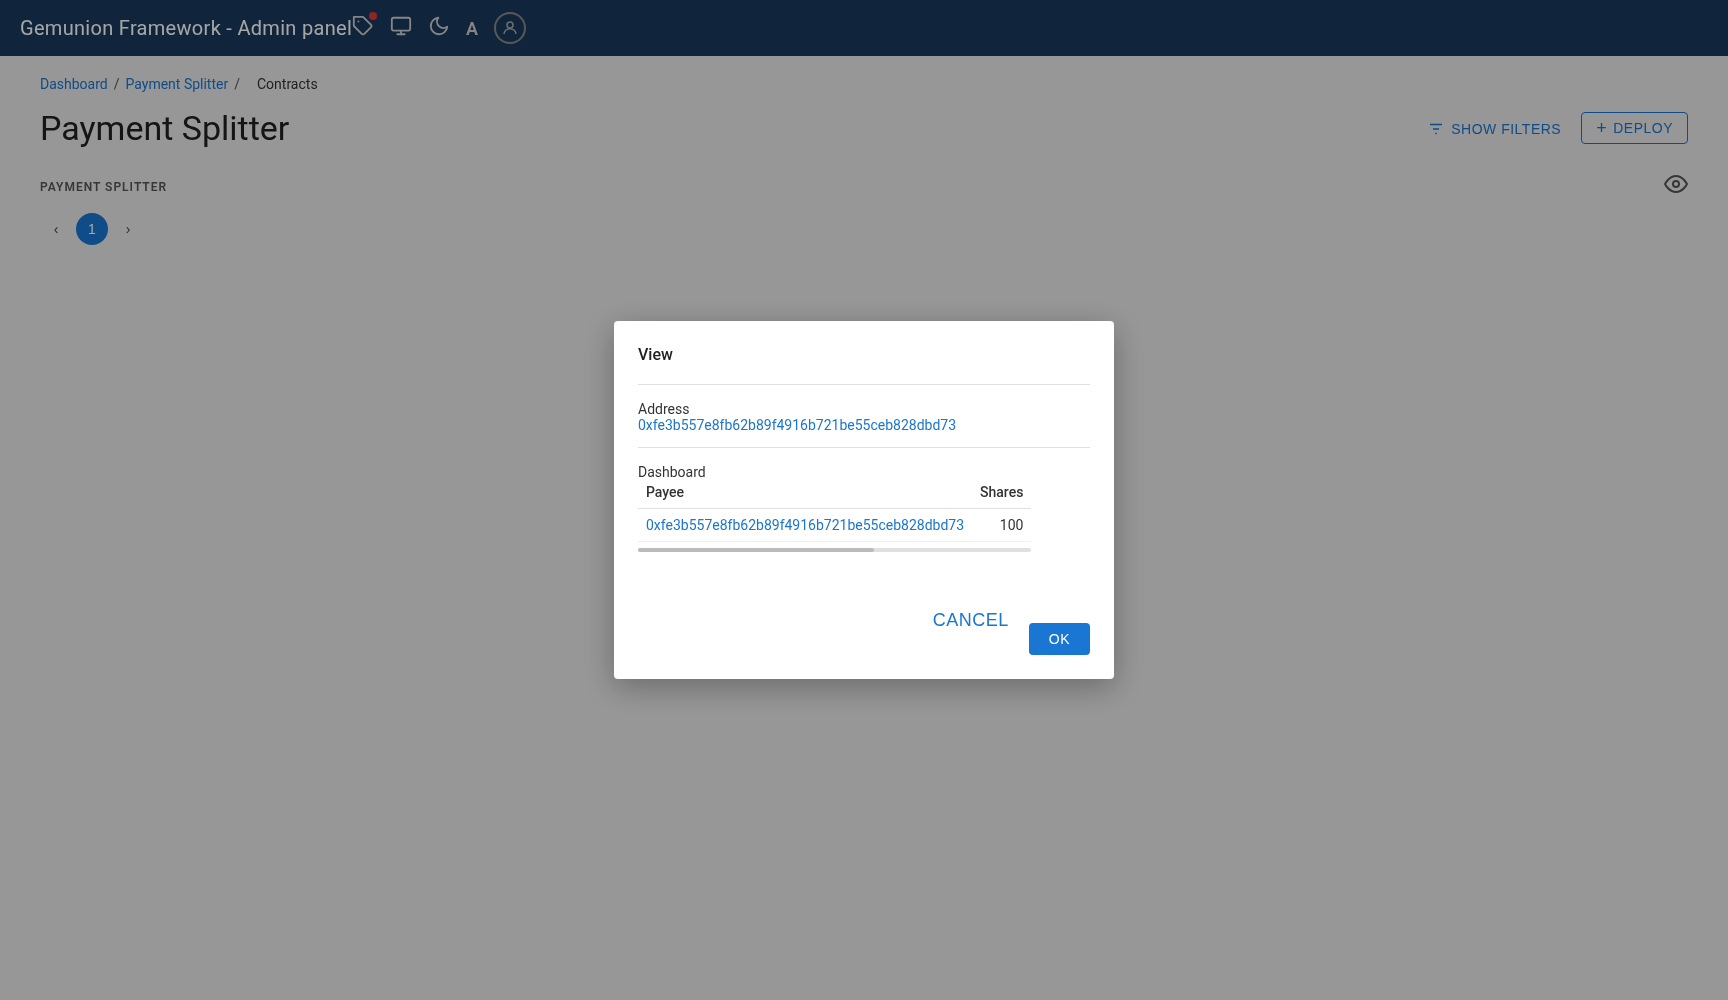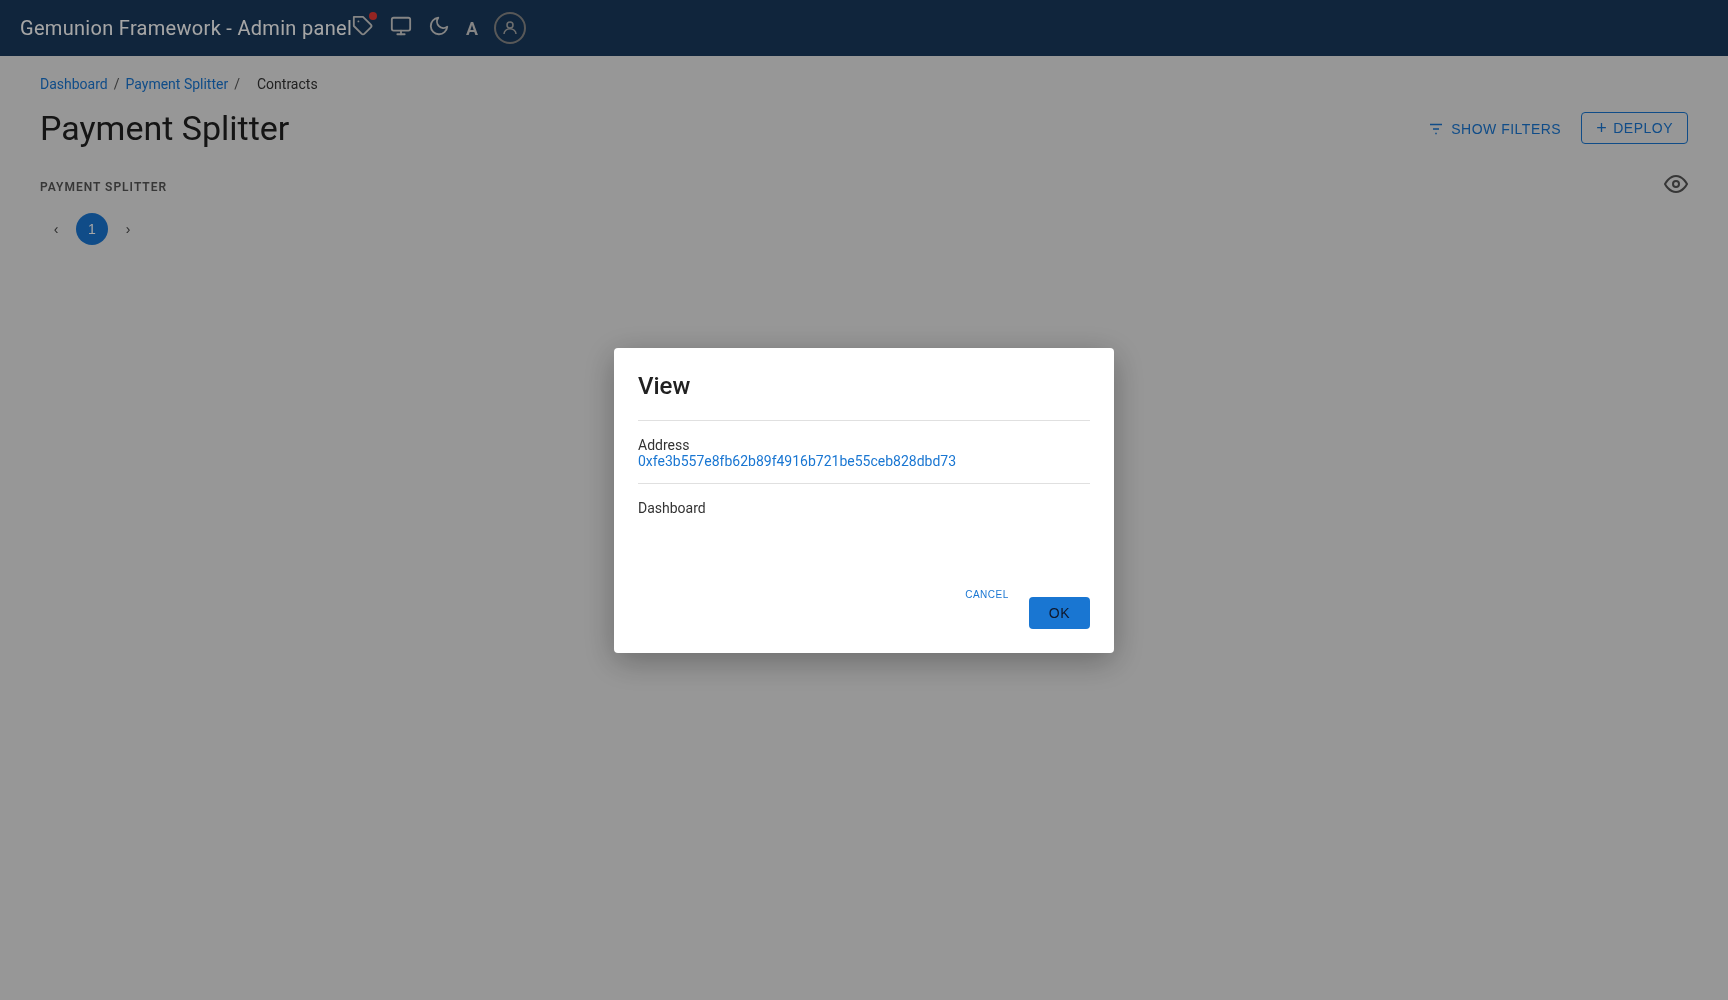--- a/index.html
+++ b/index.html
@@ -200,21 +200,21 @@
 
     
     .dialog {
       background: #fff;
       border-radius: 4px;
       width: 500px;
       padding: 24px;
       box-shadow: 0 8px 32px rgba(0,0,0,0.3);
     }
     .dialog-title {
-      font-size: 24px;
+      font-size: 16px;
       font-weight: 500;
       color: #212121;
       margin-bottom: 20px;
     }
 
     
     .dialog-row {
       display: flex;
       align-items: flex-start;
       border-top: 1px solid #e0e0e0;
@@ -289,33 +289,33 @@
     .dialog-actions {
       display: flex;
       justify-content: flex-end;
       gap: 8px;
       margin-top: 20px;
     }
     .btn-cancel {
       background: transparent;
       border: none;
       color: #1976d2;
-      font-size: 10px;
+      font-size: 18px;
       font-weight: 500;
       text-transform: uppercase;
       letter-spacing: 0.5px;
       padding: 8px 12px;
       cursor: pointer;
       border-radius: 4px;
       text-align: right;
     }
     .btn-ok {
       background: #1976d2;
       border: none;
-      color: #0f172a;
+      color: #ffffff;
       font-size: 14px;
       font-weight: 500;
       text-transform: uppercase;
       letter-spacing: 0.5px;
       padding: 8px 20px;
       cursor: pointer;
       border-radius: 4px;
       margin-top: 37px;
     }
   </style>
@@ -406,20 +406,34 @@
 
     <div class="dialog-row">
       <span class="dialog-label">Address</span>
       <span class="dialog-value">0xfe3b557e8fb62b89f4916b721be55ceb828dbd73</span>
     </div>
 
     <div class="dialog-row">
       <span class="dialog-label">Dashboard</span>
       <div class="params-container">
         <div class="params-scroll">
+          <table class="params-table">
+            <thead>
+              <tr>
+                <th>Payee</th>
+                <th>Shares</th>
+              </tr>
+            </thead>
+            <tbody id="params-tbody">
+                <tr>
+                  <td>0xfe3b557e8fb62b89f4916b721be55ceb828dbd73</td>
+                  <td>100</td>
+                </tr>
+              </tbody>
+          </table>
           <div class="params-scroll-track">
             <div class="params-scroll-thumb"></div>
           </div>
         </div>
       </div>
     </div>
 
     <div class="dialog-actions">
       <button class="btn-cancel">CANCEL</button>
       <button class="btn-ok">OK</button>

